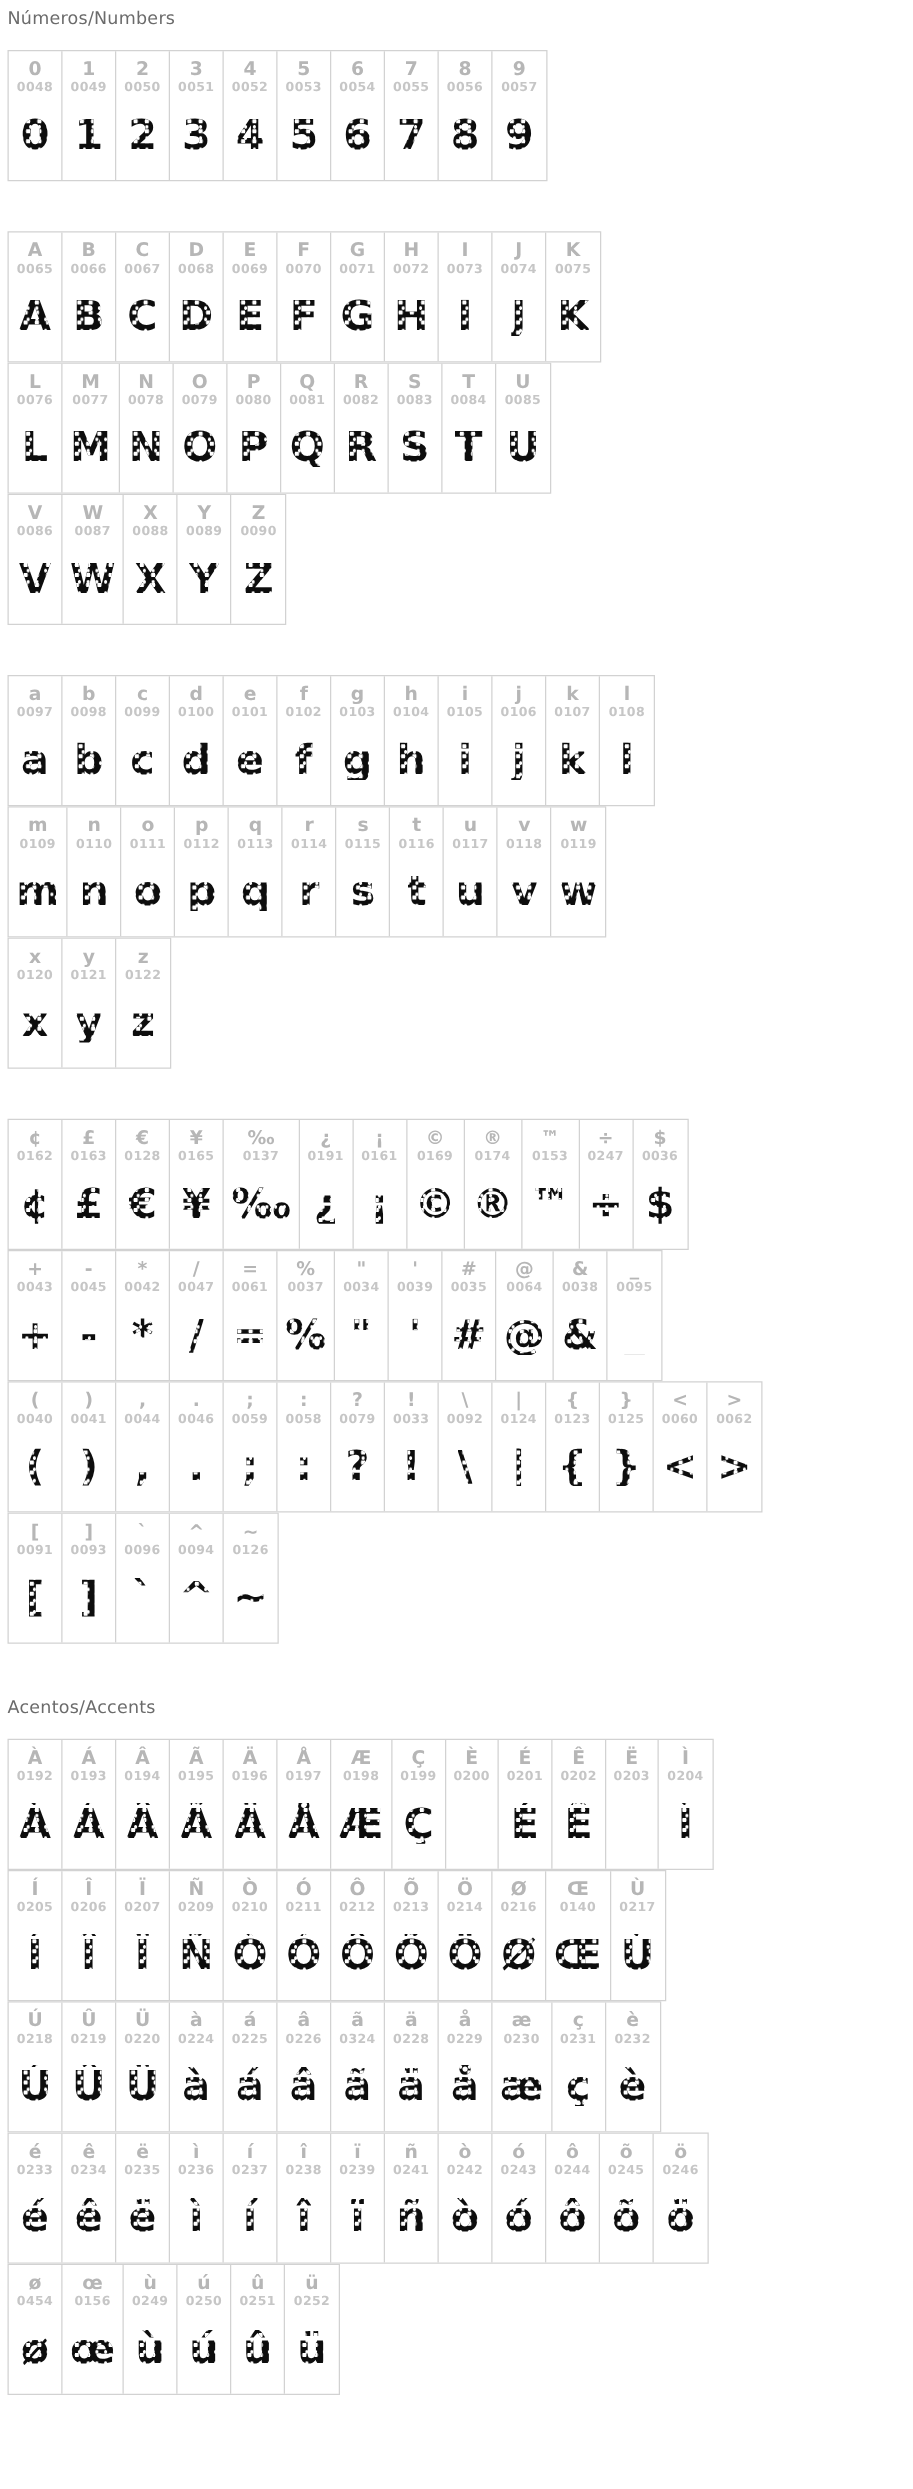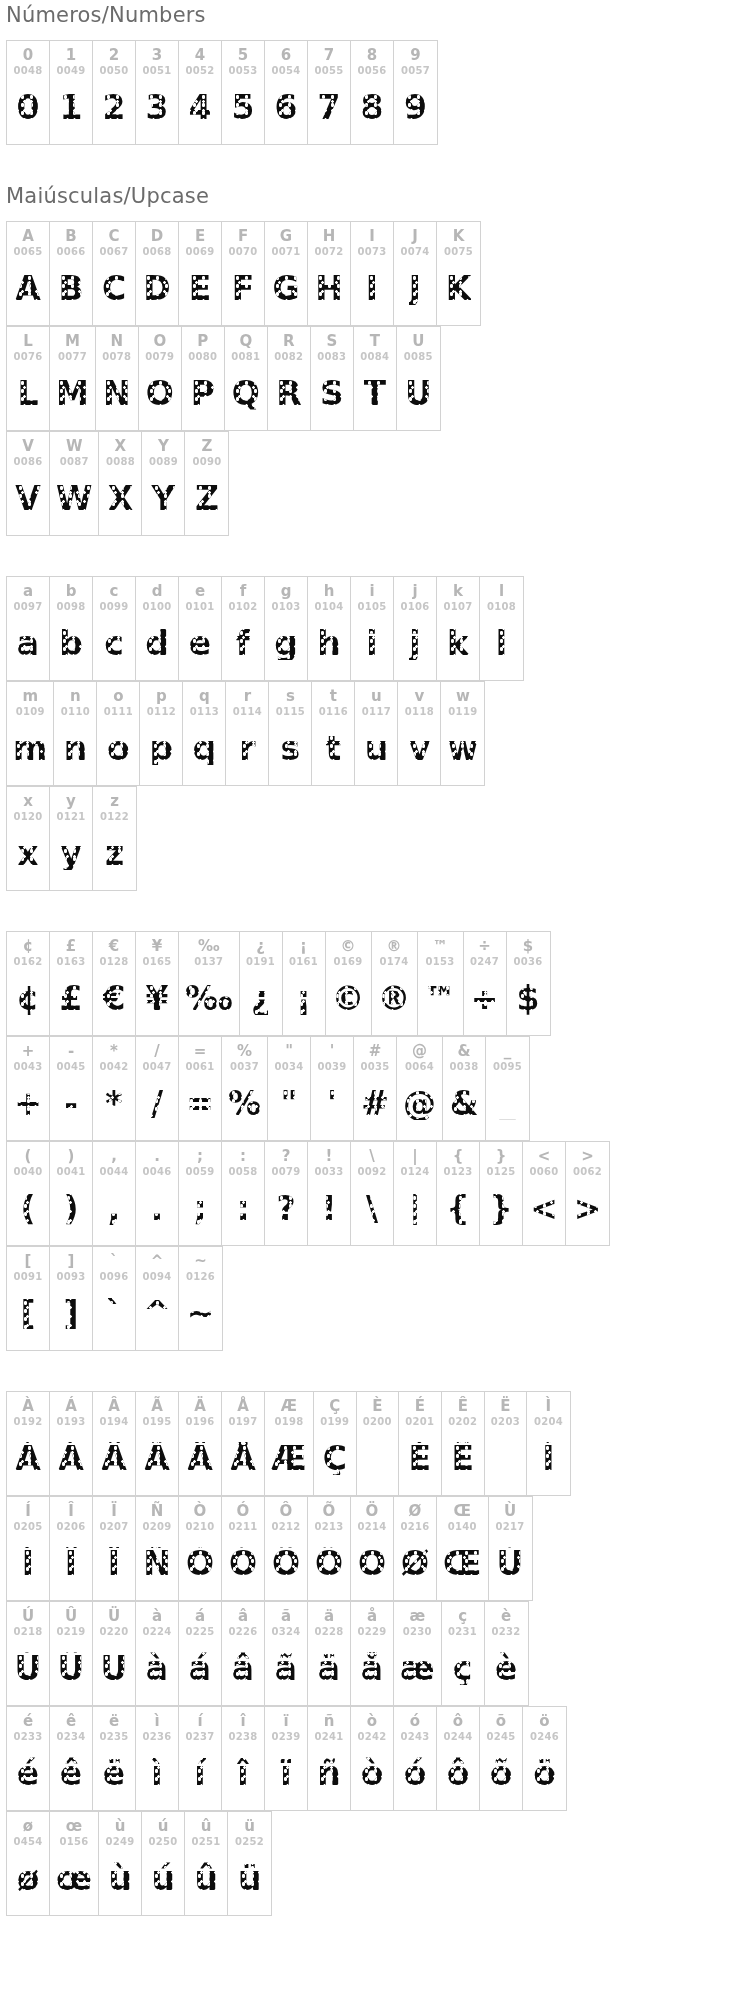--- a/index.html
+++ b/index.html
@@ -5,21 +5,21 @@
   html,body{margin:0;padding:0;background:#ffffff;}
   body{
     width:730px;
     font-family:"DejaVu Sans","Liberation Sans",sans-serif;
     -webkit-font-smoothing:antialiased;
   }
   .page{padding:4px 0 0 6px;}
   .section{margin:0 0 0 0;}
   .section + .section{margin-top:40px;}
   .section-title{
-    font-size:21px;
+    font-size:14px;
     color:#6b6b6b;
     line-height:22px;
     margin:0 0 14px 0;
     letter-spacing:.2px;
   }
   .rows{display:block;}
   .char-row{
     display:inline-flex;
     vertical-align:top;
     border:1px solid #d2d2d2;
@@ -158,21 +158,20 @@
               <div class="ref">9</div>
               <div class="code">0057</div>
               <div class="glyphbox">
                 <span class="glyph">9</span>
               </div>
             </div>
           </div></div>
       </div>
     </div>
     <div class="section">
-      <div class="section-title">Maiúsculas/Upcase</div>
       <div class="rows">
         <div class="row-wrap"><div class="char-row">
             <div class="cell">
               <div class="ref">A</div>
               <div class="code">0065</div>
               <div class="glyphbox">
                 <span class="glyph">A</span>
               </div>
             </div>
             <div class="cell">
@@ -856,20 +855,21 @@
               <div class="ref">~</div>
               <div class="code">0126</div>
               <div class="glyphbox">
                 <span class="glyph">~</span>
               </div>
             </div>
           </div></div>
       </div>
     </div>
     <div class="section">
+      <div class="section-title">Acentos/Accents</div>
       <div class="rows">
         <div class="row-wrap"><div class="char-row">
             <div class="cell">
               <div class="ref">À</div>
               <div class="code">0192</div>
               <div class="glyphbox">
                 <span class="glyph">À</span>
               </div>
             </div>
             <div class="cell">

